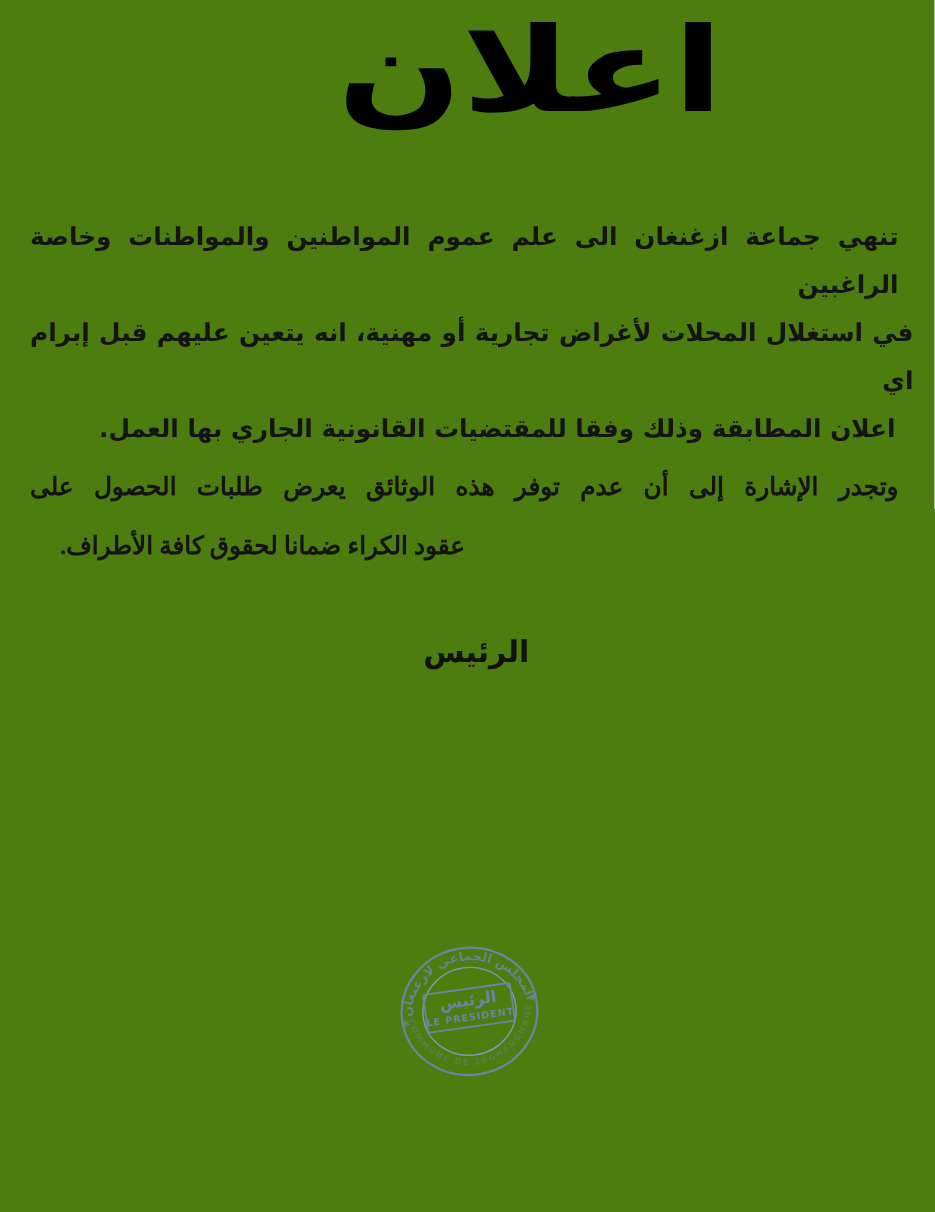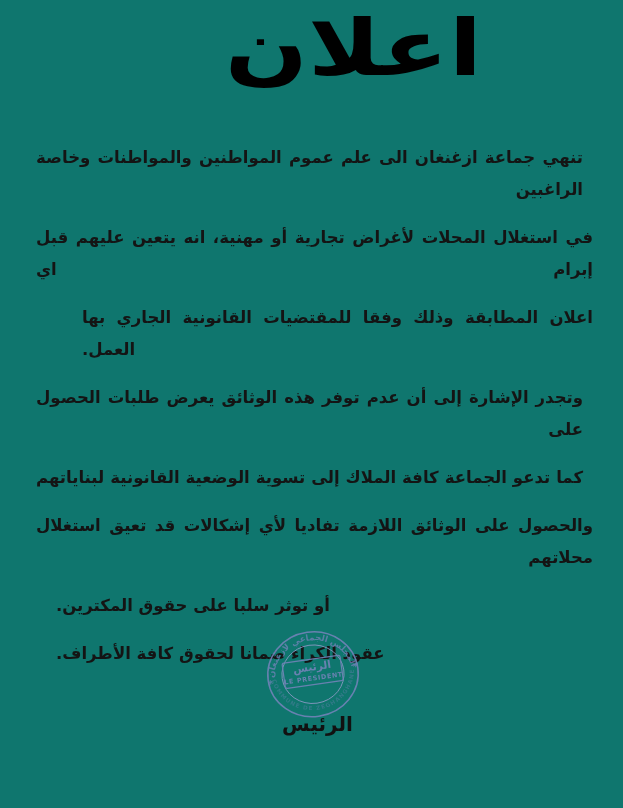--- a/index.html
+++ b/index.html
@@ -5,42 +5,42 @@
   html, body {
     margin: 0;
     padding: 0;
     background: #fbfbf9;
     font-family: "DejaVu Sans", sans-serif;
   }
   .page {
     position: relative;
     width: 623px;
     height: 808px;
-    background: #0f766e;
+    background: #4d7c0f;
     overflow: hidden;
   }
   .title {
     margin: 0;
     padding-top: 2px;
     text-align: center;
     font-size: 78px;
     line-height: 92px;
     font-weight: 700;
     color: #000;
     transform: translateX(42px) scaleX(1.25);
     transform-origin: 50% 50%;
   }
   .body-text {
     direction: rtl;
     margin: 48px 14px 0 20px;
   }
   .para { margin: 0; }
-  .para + .para { margin-top: 7px; }
+  .para + .para { margin-top: 7px; font-family: Liberation Serif, serif; }
   .line {
-    margin: 16px;
+    margin: 0;
     font-size: 16.5px;
     font-weight: 700;
     color: #141414;
     line-height: 32px;
     text-align: justify;
     text-align-last: justify;
   }
   .line.first { padding-right: 10px; }
   .line.last {
     text-align-last: left;
@@ -103,25 +103,20 @@
     <div class="para">
       <p class="line first">تنهي جماعة ازغنغان الى علم عموم المواطنين والمواطنات وخاصة الراغبين</p>
       <p class="line">في استغلال المحلات لأغراض تجارية أو مهنية، انه يتعين عليهم قبل إبرام اي</p>
       <p class="line last deep">اعلان المطابقة وذلك وفقا للمقتضيات القانونية الجاري بها العمل.</p>
     </div>
 
     <div class="para">
       <p class="line first">وتجدر الإشارة إلى أن عدم توفر هذه الوثائق يعرض طلبات الحصول على</p>
     </div>
 
-    <div class="para">
-      <p class="line first">كما تدعو الجماعة كافة الملاك إلى تسوية الوضعية القانونية لبناياتهم</p>
-      <p class="line">والحصول على الوثائق اللازمة تفاديا لأي إشكالات قد تعيق استغلال محلاتهم</p>
-      <p class="line last">أو توثر سلبا على حقوق المكترين.</p>
-    </div>
 
     <div class="para">
       <p class="line last">عقود الكراء ضمانا لحقوق كافة الأطراف.</p>
     </div>
 
   </div>
 
   <div class="signature">الرئيس</div>
 
   <div class="stamp">

